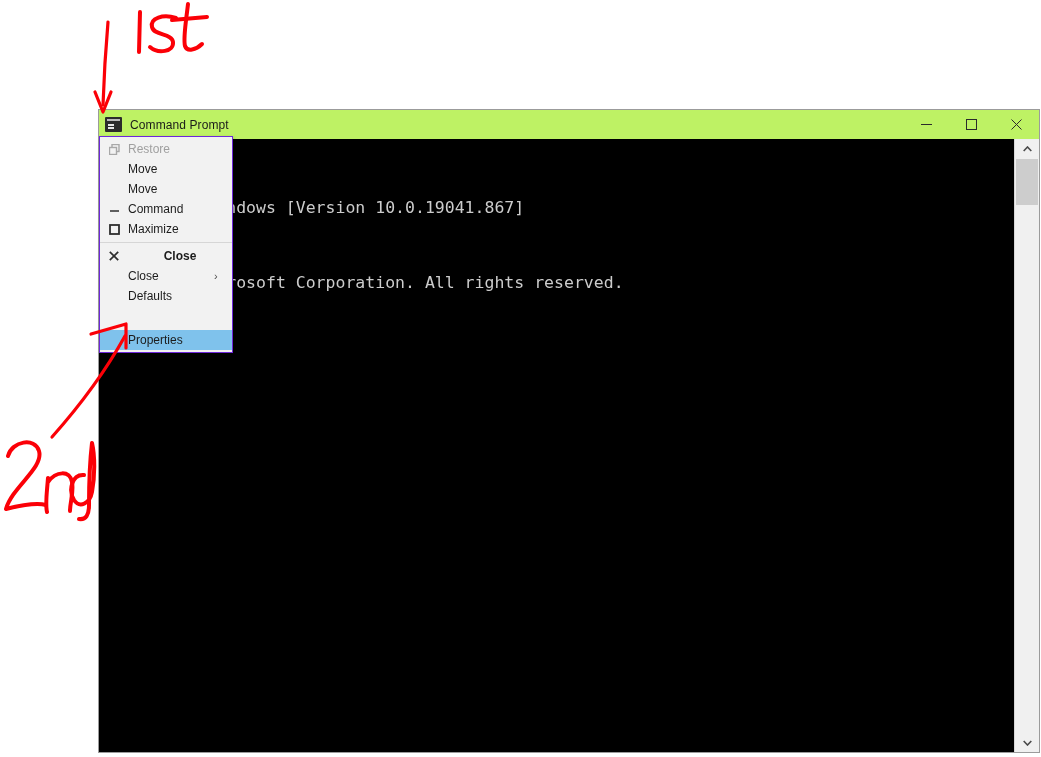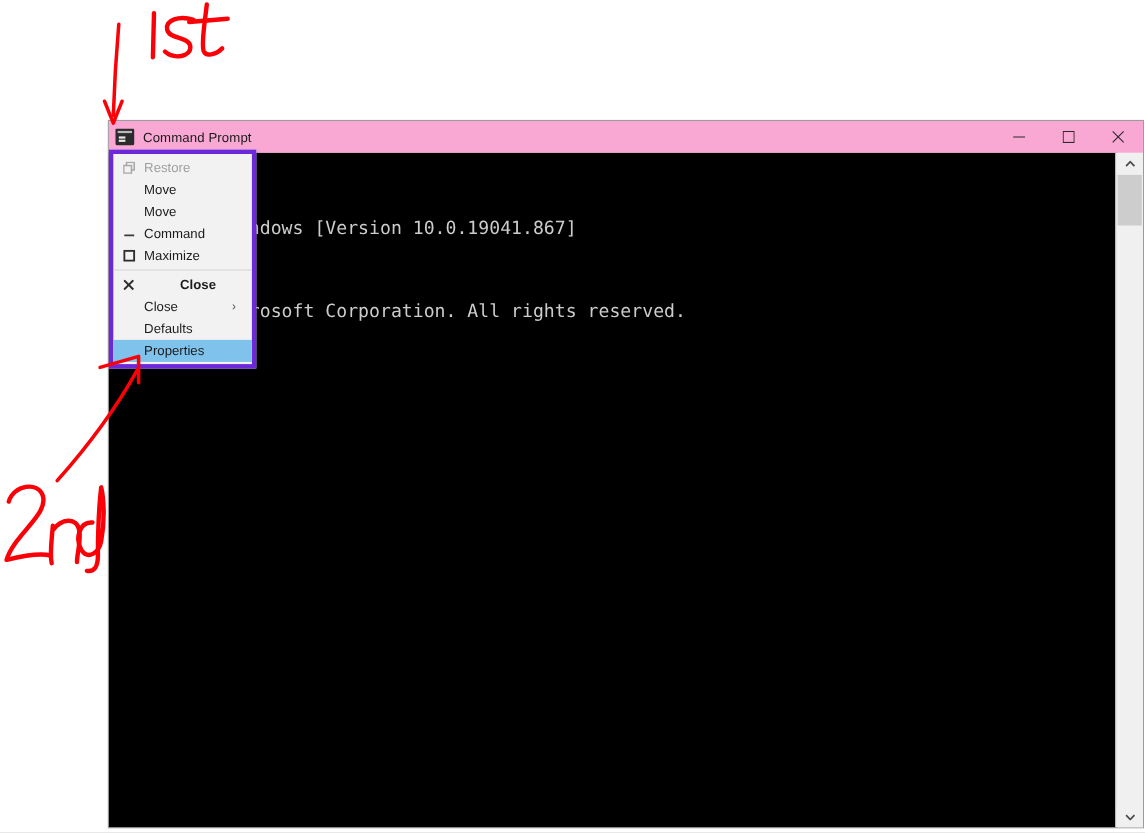--- a/index.html
+++ b/index.html
@@ -26,21 +26,21 @@
     border: 1px solid #9b9b9b;
     box-sizing: border-box;
   }
 
   #title-bar {
     position: absolute;
     left: 0;
     top: 0;
     right: 0;
     height: 29px;
-    background: #f9a8d4;
+    background: #bef264;
     display: flex;
     align-items: center;
   }
 
   #window-icon {
     width: 17px;
     height: 15px;
     margin-left: 6px;
     margin-right: 8px;
     background: #2b2b2b;
@@ -148,21 +148,21 @@
     background: #cdcdcd;
   }
 
   
   #system-menu {
     position: absolute;
     left: 99px;
     top: 136px;
     width: 134px;
     background: #f2f2f2;
-    border: 4px solid #6d28d9;
+    border: 1px solid #6d28d9;
     box-sizing: border-box;
     padding: 2px 0 2px 0;
     box-shadow: 1px 1px 3px rgba(0,0,0,0.18);
     z-index: 20;
   }
   .menu-item {
     position: relative;
     height: 20px;
     display: flex;
     align-items: center;
@@ -176,20 +176,21 @@
     display: flex;
     align-items: center;
     justify-content: center;
     flex: 0 0 auto;
   }
   .menu-item .mi-label { flex: 1 1 auto; }
   .menu-item.disabled .mi-label { color: #a0a0a0; }
   .menu-item.bold .mi-label { font-weight: bold; text-align: center; }
   .menu-item.selected {
     background: #7fc2ec;
+    margin-top: 24px;
   }
   .menu-item .mi-sub {
     width: 18px;
     font-size: 11px;
     color: #4d4d4d;
     text-align: left;
   }
   .menu-sep {
     height: 1px;
     background: #d6d6d6;

